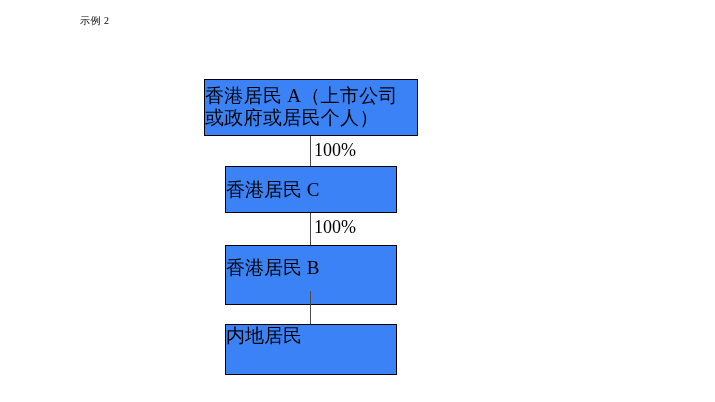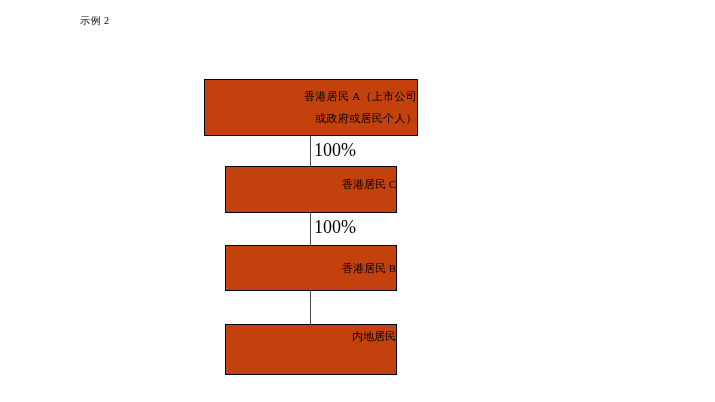--- a/index.html
+++ b/index.html
@@ -32,23 +32,23 @@
     left: 0;
     top: 0;
     width: 715px;
     height: 402px;
   }
 
   .node-box {
     position: absolute;
     box-sizing: border-box;
     border: 1px solid #000000;
-    background: #c2410c;
-    text-align: right;
-    font-size: 11px;
+    background: #3b82f6;
+    text-align: left;
+    font-size: 19px;
     line-height: 22px;
   }
 
   .node-label {
     display: block;
     white-space: pre-line;
   }
 
   
   #node-a {
@@ -59,29 +59,29 @@
     padding-top: 5px;
   }
   #node-a .node-label { letter-spacing: 0.3px; }
 
   
   #node-c {
     left: 225px;
     top: 166px;
     width: 172px;
     height: 47px;
-    padding-top: 6px;
+    padding-top: 12px;
   }
 
   
   #node-b {
     left: 225px;
     top: 245px;
     width: 172px;
-    height: 46px;
+    height: 60px;
     padding-top: 11px;
   }
 
   
   #node-mainland {
     left: 225px;
     top: 324px;
     width: 172px;
     height: 51px;
   }

